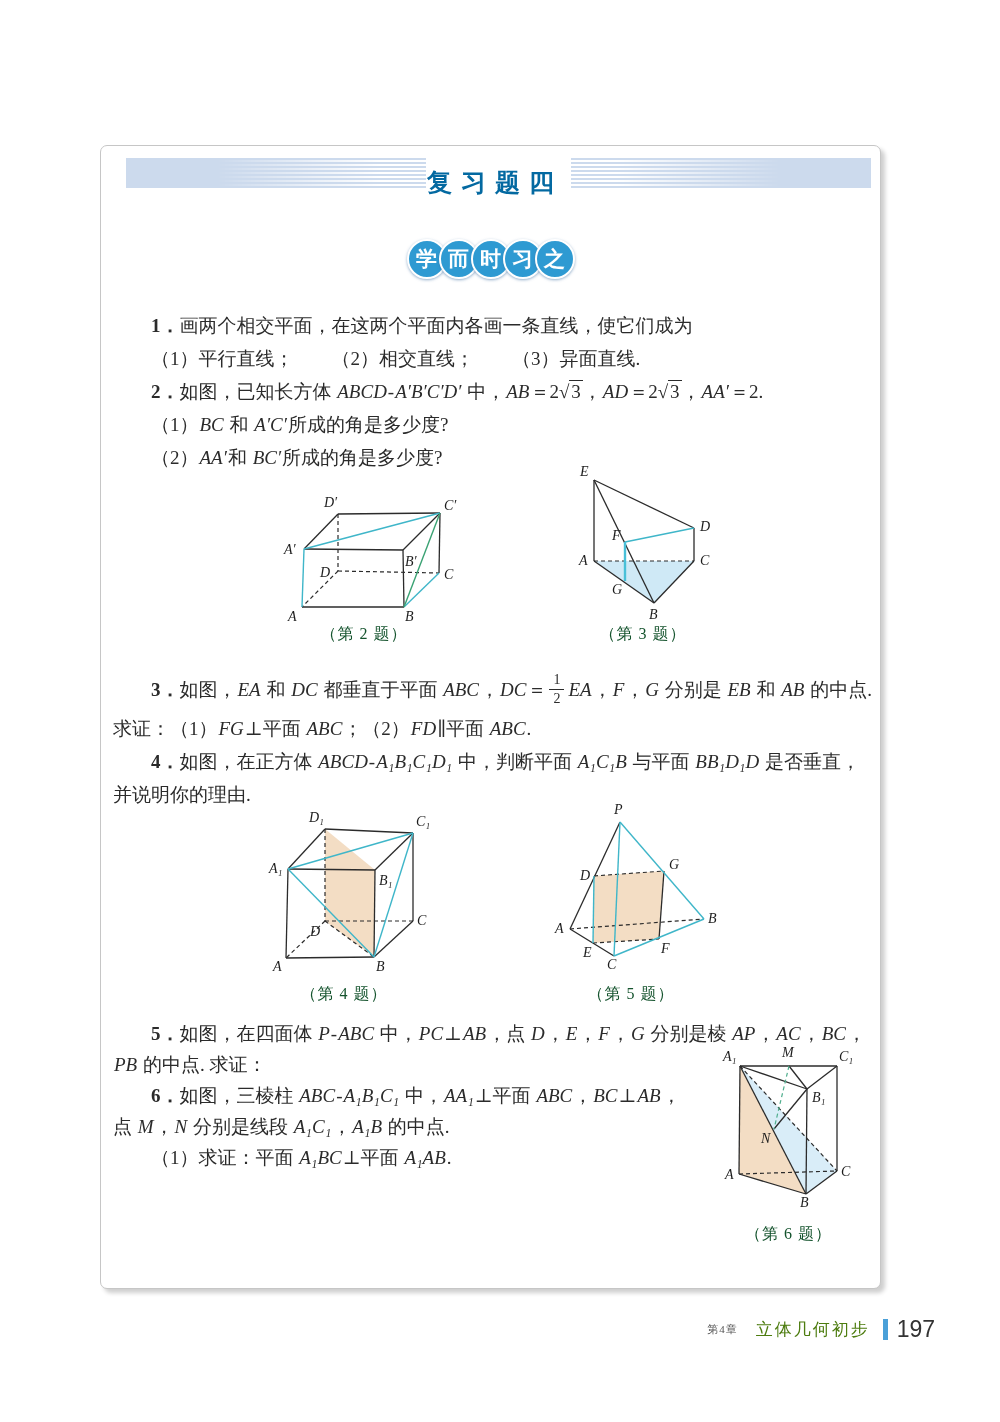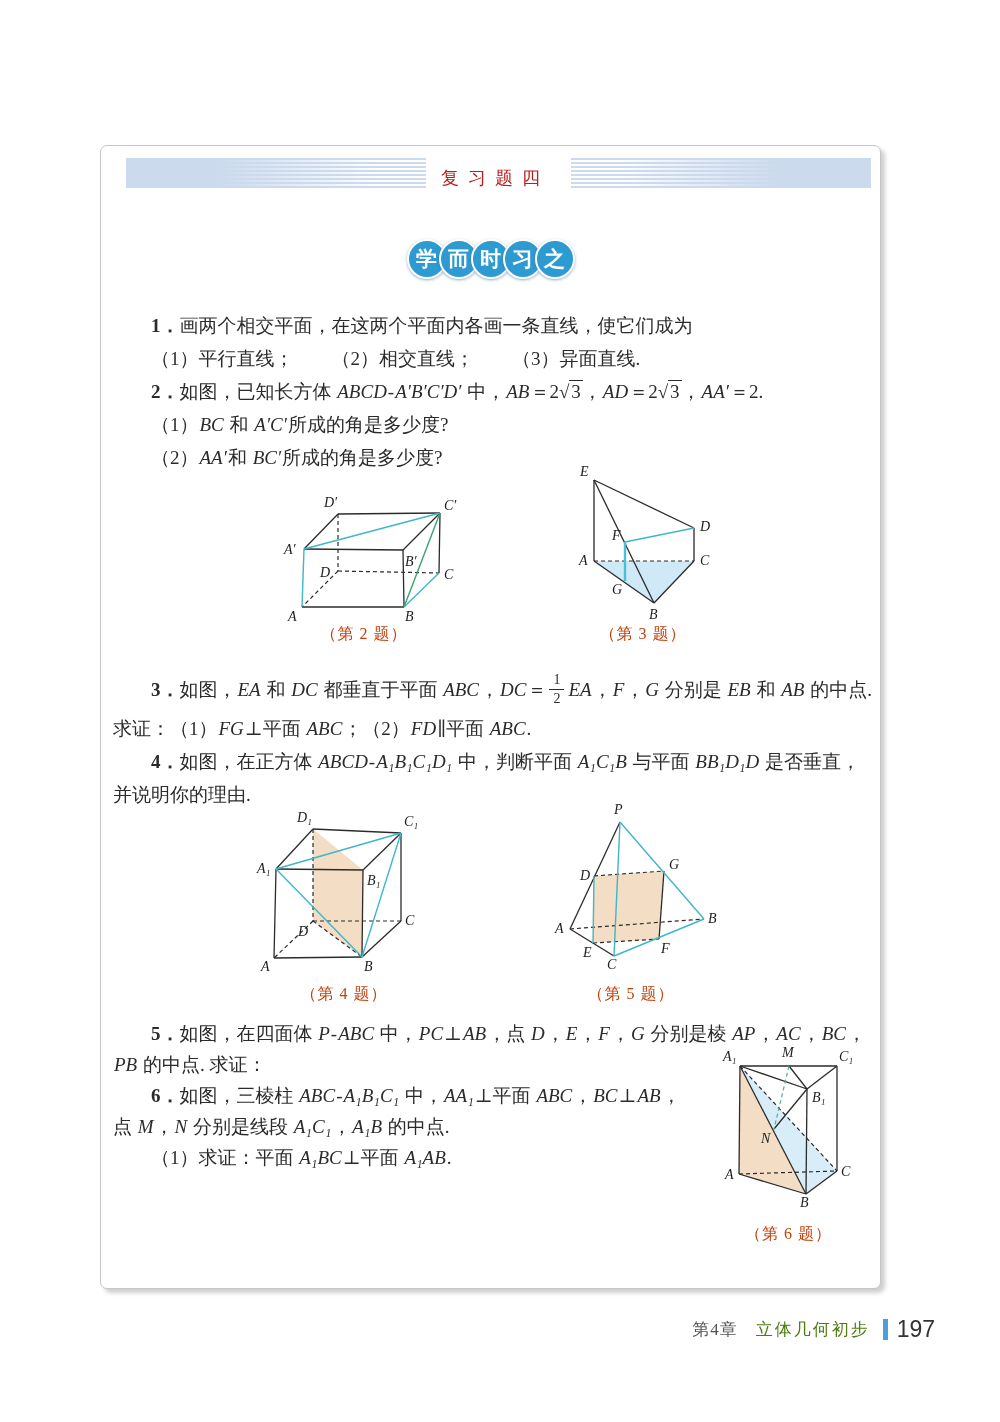--- a/index.html
+++ b/index.html
@@ -25,21 +25,21 @@
   .bar-left::after{
     -webkit-mask-image:linear-gradient(to right,transparent 30%,#000 85%);
     mask-image:linear-gradient(to right,transparent 30%,#000 85%);
   }
   .bar-right::after{
     -webkit-mask-image:linear-gradient(to left,transparent 30%,#000 85%);
     mask-image:linear-gradient(to left,transparent 30%,#000 85%);
   }
   .page-title{
     position:absolute;left:0;top:8px;width:100%;text-align:center;
-    font-size:18px;font-weight:400;color:#b91c1c;letter-spacing:9px;text-indent:9px;
+    font-size:25px;font-weight:700;color:#0369a1;letter-spacing:9px;text-indent:9px;
   }
   
   .badge{position:absolute;left:0;top:93px;width:100%;display:flex;justify-content:center;}
   .badge-inner{display:flex;}
   .badge-circle{
     width:36px;height:36px;border-radius:50%;background:#2e9ad2;
     border:2px solid #fff;box-shadow:0 1px 3px rgba(60,110,160,.55);
     color:#fff;font-size:21px;font-weight:700;line-height:36px;text-align:center;
     margin-right:-8px;position:relative;
   }
@@ -56,28 +56,28 @@
     display:inline-flex;flex-direction:column;align-items:center;vertical-align:middle;
     line-height:1;margin:0 3px;position:relative;top:-2px;
   }
   .frac .fn{font-size:14px;padding:0 4px 2px;border-bottom:1px solid #2b2b2b;}
   .frac .fd{font-size:14px;padding-top:2px;}
   .sqrt{white-space:nowrap;}
   .sqrt .rnd{border-top:1px solid #2b2b2b;padding:0 2px;}
   
   .fig{position:absolute;}
   .fig-caption{
-    position:absolute;text-align:center;font-size:16px;color:#c2410c;letter-spacing:1px;
+    position:absolute;text-align:center;font-size:16px;color:#14532d;letter-spacing:1px;
   }
   svg text{font-family:"Liberation Serif","DejaVu Serif",serif;font-size:14px;font-style:italic;fill:#1d1d1d;}
   
   .footer{
     position:absolute;top:1316px;right:65px;display:flex;align-items:center;
   }
-  .footer .chap{font-size:17px;color:#555;letter-spacing:1px;}
+  .footer .chap{font-size:11px;color:#555;letter-spacing:1px;}
   .footer .sect{font-size:17px;color:#4d7c0f;letter-spacing:2px;margin-left:18px;}
   .footer .pagebar{width:5px;height:21px;background:#4aa0d8;margin:0 9px 0 13px;}
   .footer .pagenum{font-size:23px;color:#333;font-family:"Liberation Sans","DejaVu Sans",sans-serif;}
 </style>
 </head>
 <body>
 
 <div class="frame">
 
   <div class="title-row">
@@ -176,21 +176,21 @@
   <div class="text-block" style="top:522px;">
     <div class="line tall indent"><b>3．</b><span>如图，</span><span class="mv">EA</span><span> 和 </span><span class="mv">DC</span><span> 都垂直于平面 </span><span class="mv">ABC</span><span>，</span><span class="mv">DC</span><span>＝</span><span class="frac">
           <span class="fn">1</span>
           <span class="fd">2</span>
         </span><span class="mv">EA</span><span>，</span><span class="mv">F</span><span>，</span><span class="mv">G</span><span> 分别是 </span><span class="mv">EB</span><span> 和 </span><span class="mv">AB</span><span> 的中点.</span></div>
     <div class="line"><span>求证：（1）</span><span class="mv">FG</span><span>⊥平面 </span><span class="mv">ABC</span><span>；（2）</span><span class="mv">FD</span><span>∥平面 </span><span class="mv">ABC</span><span>.</span></div>
     <div class="line indent"><b>4．</b><span>如图，在正方体 </span><span class="mv">ABCD</span><span>-</span><span class="mv">A₁B₁C₁D₁</span><span> 中，判断平面 </span><span class="mv">A₁C₁B</span><span> 与平面 </span><span class="mv">BB₁D₁D</span><span> 是否垂直，</span></div>
     <div class="line"><span>并说明你的理由.</span></div>
   </div>
 
-  <div class="fig" style="left:146px;top:660px;">
+  <div class="fig" style="left:158px;top:660px;">
     <svg width="170" height="170" viewBox="0 0 170 170">
       <polygon points="66,23 116,64 115,151 66,115" fill="#f3ddc4"></polygon>
       <g stroke="#2b2b2b" stroke-width="1.3" fill="none">
         <line x1="29" y1="63" x2="66" y2="23"></line>
           <line x1="66" y1="23" x2="154" y2="27"></line>
         <line x1="29" y1="63" x2="116" y2="64"></line>
           <line x1="116" y1="64" x2="154" y2="27"></line>
         <line x1="29" y1="63" x2="27" y2="152"></line>
           <line x1="116" y1="64" x2="115" y2="151"></line>
         <line x1="154" y1="27" x2="154" y2="115"></line>

